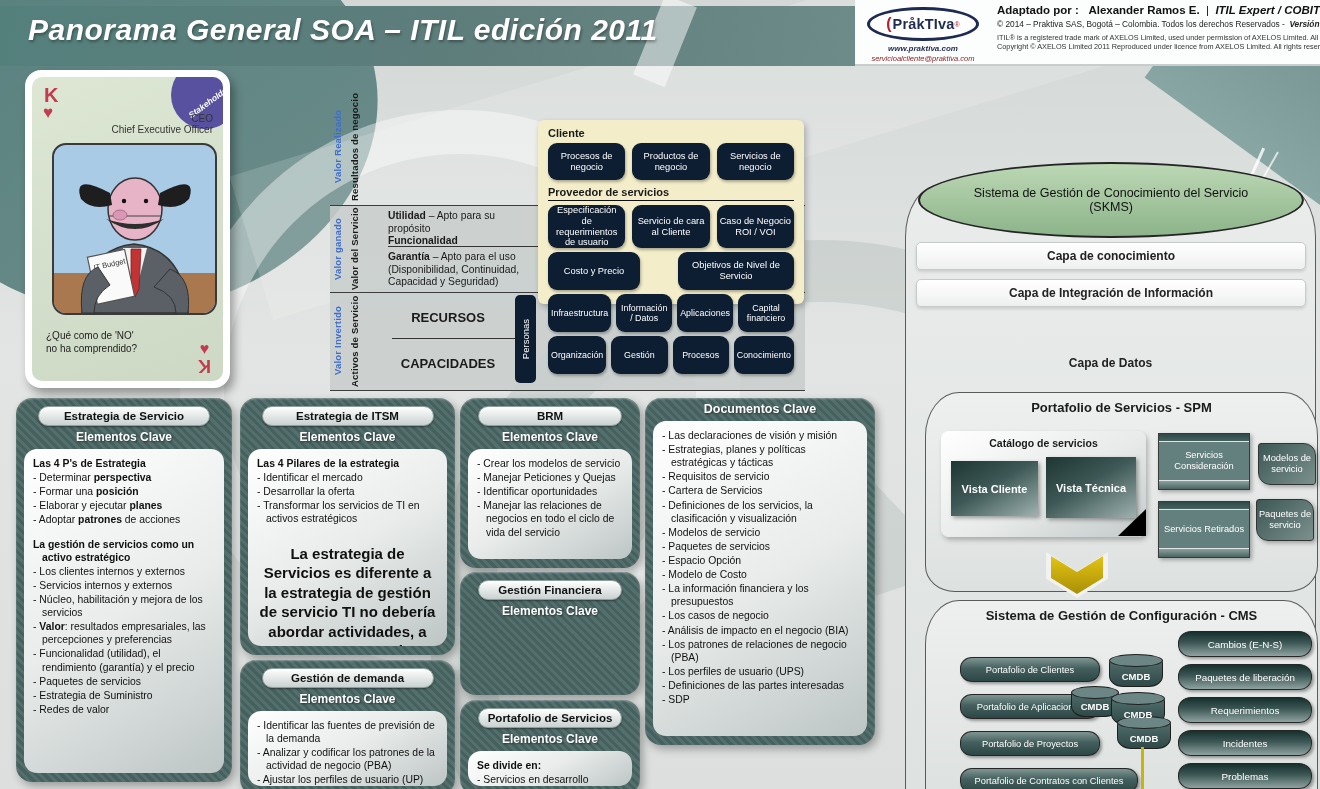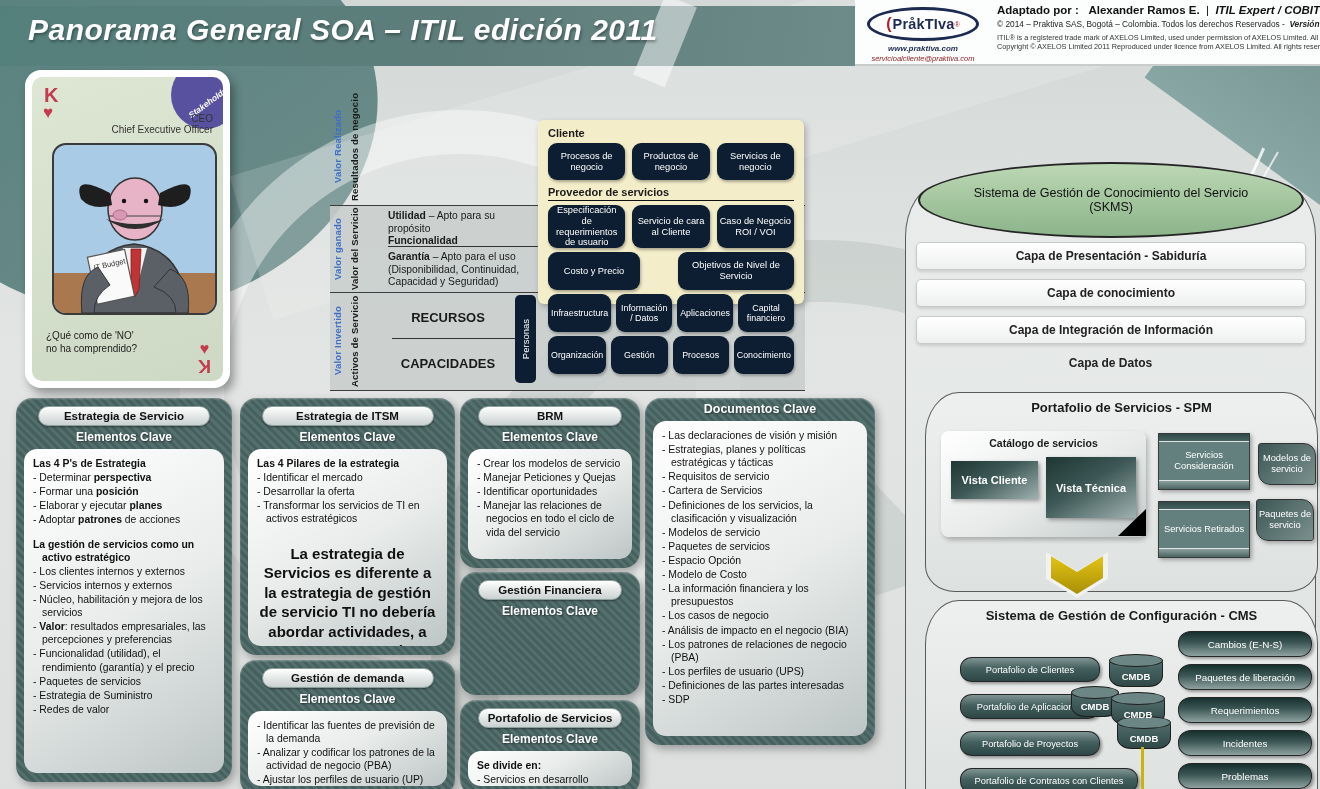--- a/index.html
+++ b/index.html
@@ -124,21 +124,21 @@
   .cms { left:925px; top:600px; width:393px; height:195px; z-index:3; border-bottom:none;
     border-radius:34px 34px 0 0 / 44px 44px 0 0; }
   .catalog { position:absolute; left:15px; top:38px; width:205px; height:106px;
     background:linear-gradient(150deg,#ffffff 0%,#e7eae9 55%,#c2cac9 100%); border-radius:8px;
     box-shadow:2px 3px 5px rgba(0,0,0,.25); }
   .catalog-title { position:absolute; left:0; top:6px; width:100%; text-align:center; font-size:10.5px;
     font-weight:bold; color:#1a1a1a; }
   .greenbox { position:absolute; background:linear-gradient(150deg,#1e3634 0%,#3d5856 45%,#9fb2b0 100%);
     color:#fff; font-weight:bold; font-size:11px; display:flex; align-items:center; justify-content:center;
     text-align:center; box-shadow:2px 2px 4px rgba(0,0,0,.35); }
-  .vc { left:10px; top:30px; width:87px; height:38px; }
+  .vc { left:10px; top:30px; width:87px; height:55px; }
   .vt { left:105px; top:26px; width:90px; height:61px; }
   .spm-triangle { position:absolute; left:192px; top:116px; width:28px; height:27px; background:#000;
     clip-path:polygon(100% 0,100% 100%,0 100%); }
   .stackbox { position:absolute; width:92px; height:57px; border:1px solid #3a3a3a; display:flex;
     flex-direction:column; background:#64807e; box-shadow:2px 2px 4px rgba(0,0,0,.3); }
   .stackbox .bar1 { height:8px; background:linear-gradient(180deg,#2e4a48,#47625f); border-bottom:1.5px solid #dfe5e4; }
   .stackbox .mid { flex:1; display:flex; align-items:center; justify-content:center; text-align:center;
     color:#fff; font-size:9.3px; line-height:1.15; }
   .stackbox .bar2 { height:9px; background:linear-gradient(180deg,#8ba19e,#4a6563); border-top:1.5px solid #dfe5e4; }
   .sb-consideracion { left:232px; top:40px;justify-content:center; }
@@ -340,21 +340,20 @@
         </div>
     </div>
   </div>
 
   <div class="skms">
     <div class="skms-ellipse">
       <div class="t1">Sistema de Gestión de Conocimiento del Servicio</div>
       <div class="t2">(SKMS)</div>
     </div>
     <div class="skms-layers">
-        <div class="skms-bar">Capa de Presentación - Sabiduría</div>
         <div class="skms-bar">Capa de conocimiento</div>
         <div class="skms-bar">Capa de Integración de Información</div>
       </div>
     <div class="skms-datalayer">Capa de Datos</div>
   </div>
 
   <div class="cyl spm">
     <div class="cyl-title">Portafolio de Servicios - SPM</div>
     <div class="catalog">
       <div class="catalog-title">Catálogo de servicios</div>

